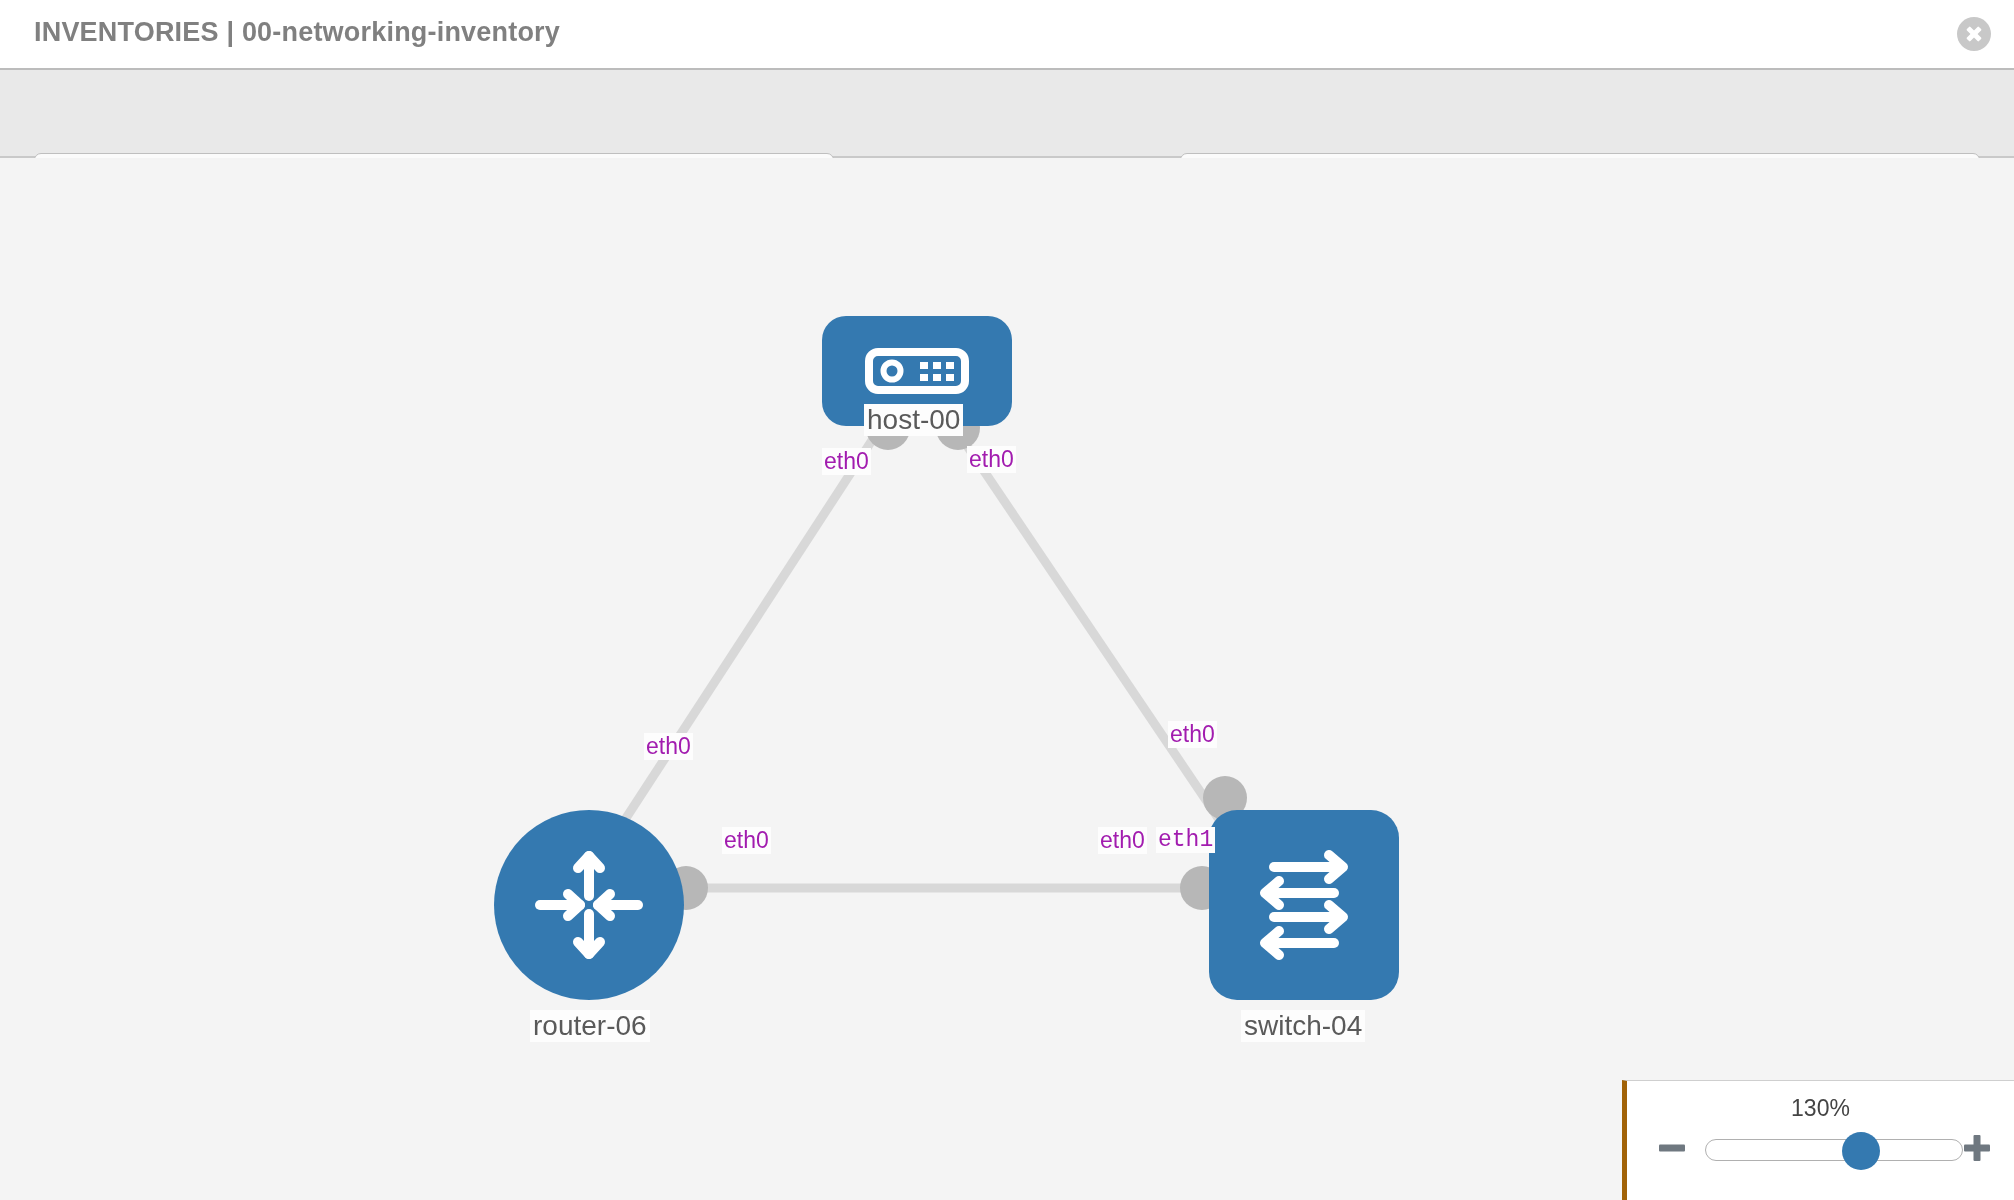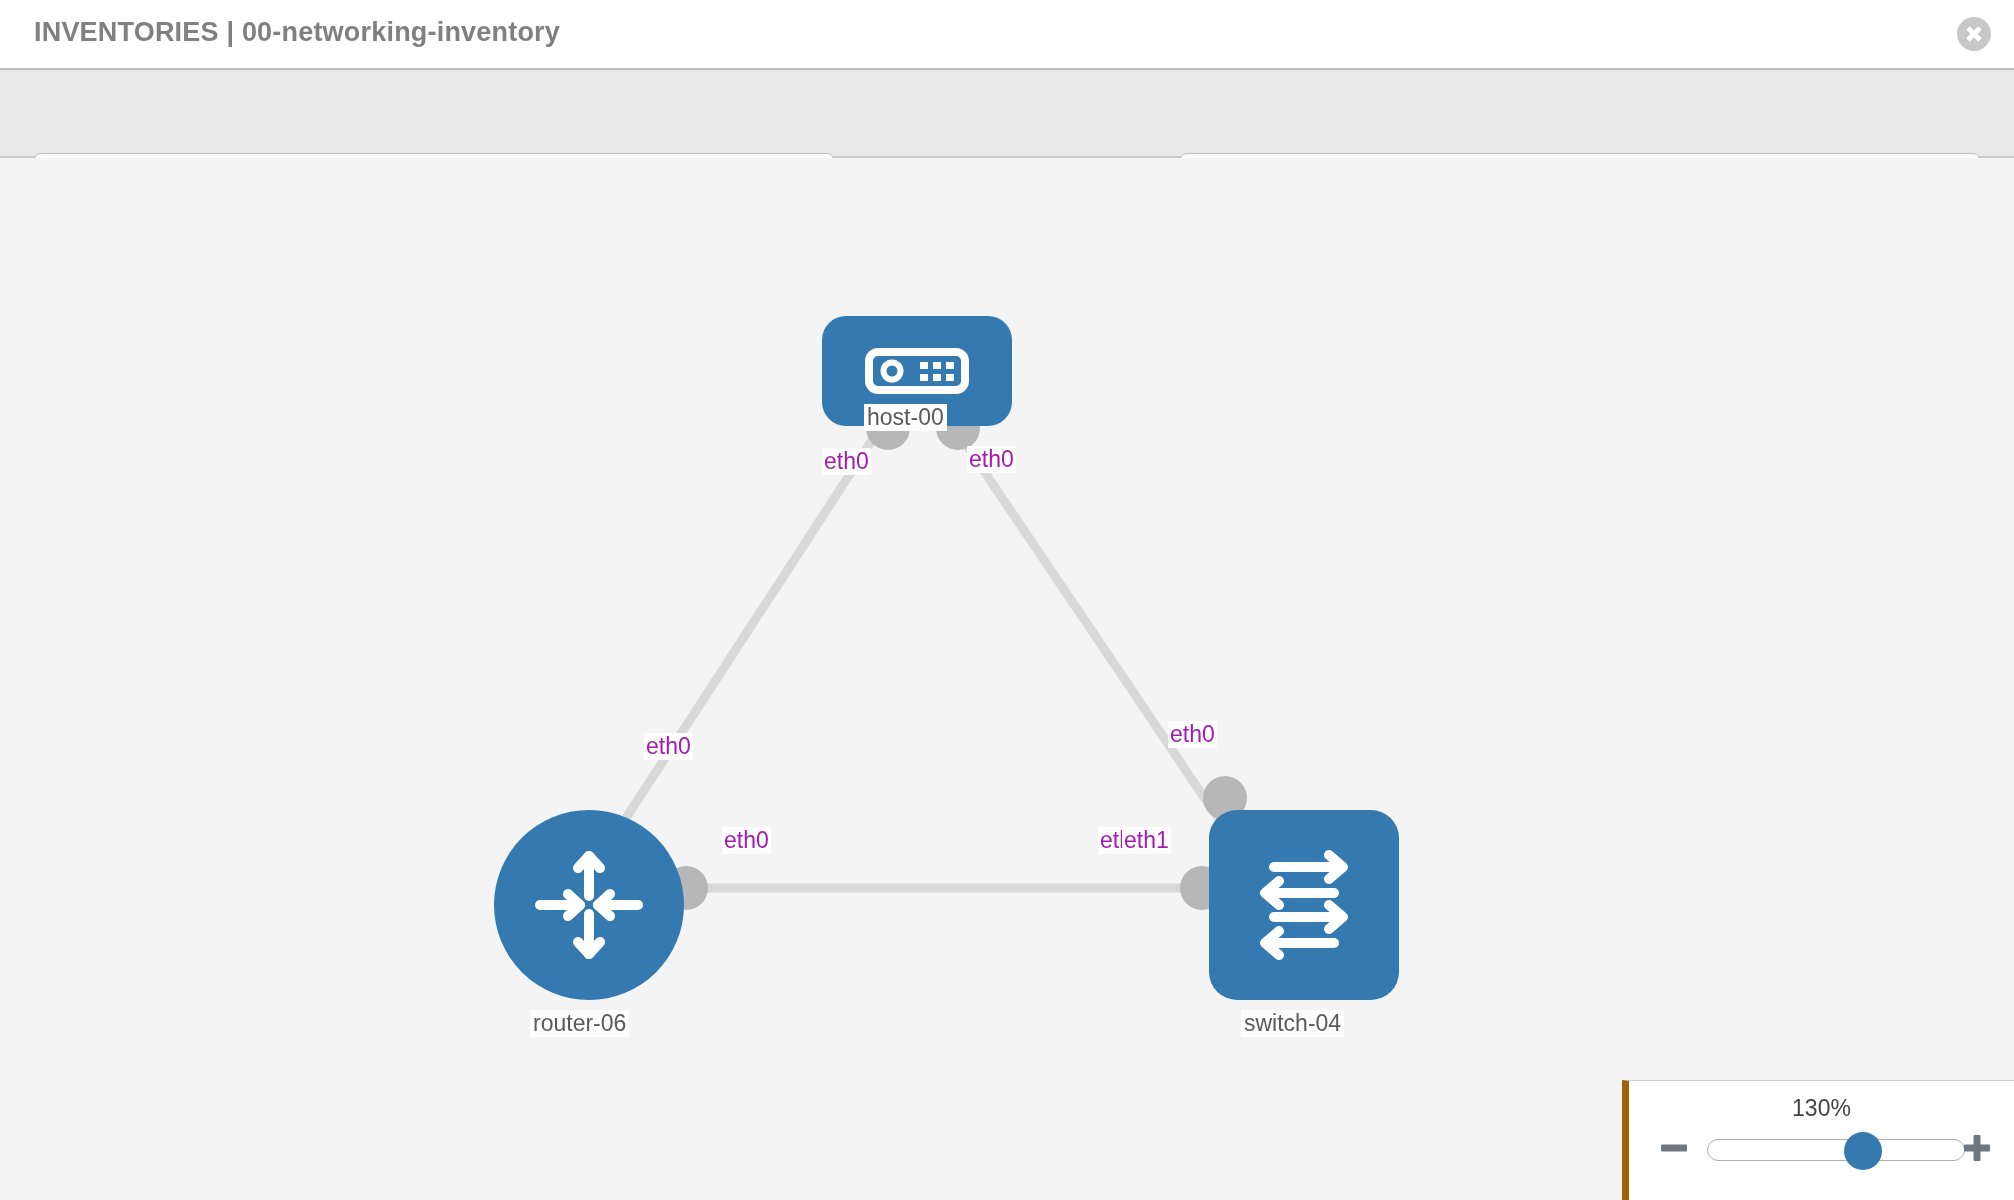--- a/index.html
+++ b/index.html
@@ -84,21 +84,21 @@
   
   .node { position: absolute; }
   .node-shape {
     position: absolute; left: 0; top: 0;
     background: #3479b0;
     display: flex; align-items: center; justify-content: center;
     cursor: pointer;
   }
   .node-label {
     position: absolute;
-    font-size: 23px; color: #5a5a5a;
+    font-size: 28px; color: #5a5a5a;
     background: #fdfdfd;
     white-space: nowrap;
     padding: 0 3px;
   }
 
   
   #node-host { left: 822px; top: 158px; width: 190px; height: 110px; }
   #node-host .node-shape { width: 190px; height: 110px; border-radius: 24px; }
   #node-host .node-label { left: 42px; top: 88px; }
 
@@ -125,21 +125,21 @@
     background: #fdfdfd;
     white-space: nowrap; padding: 0 2px;
   }
 
   
   .zoom-panel {
     position: absolute; right: 0; bottom: 0;
     width: 392px; height: 120px;
     background: #ffffff;
     border-top: 1px solid #cfcfcf;
-    border-left: 7px solid #a16207;
+    border-left: 5px solid #a16207;
   }
   .zoom-value {
     position: absolute; top: 14px; left: 0; width: 100%;
     text-align: center; font-size: 23px; color: #444444;
   }
   .zoom-minus, .zoom-plus {
     position: absolute; top: 50px; cursor: pointer;
     width: 34px; height: 34px;
   }
   .zoom-minus { left: 28px; }
@@ -275,21 +275,21 @@
       </div>
 
       <span class="iface-label" style="left:822px; top:290px;">eth0</span>
       <span class="iface-label" style="left:967px; top:288px;">eth0</span>
 
       <span class="iface-label" style="left:644px; top:575px;">eth0</span>
       <span class="iface-label" style="left:1168px; top:563px;">eth0</span>
 
       <span class="iface-label" style="left:722px; top:669px;">eth0</span>
       <span class="iface-label" style="left:1098px; top:669px;">eth0</span>
-      <span class="iface-label" style="left:1122px; top:669px;">eth1</span>
+      <span class="iface-label" style="left:1156px; top:669px;font-family:Liberation Mono, monospace;">eth1</span>
 
     </div>
 
     <div class="zoom-panel">
       <div class="zoom-value">130%</div>
 
       <span class="zoom-minus">
         <span class="bar-h"></span>
       </span>
 

